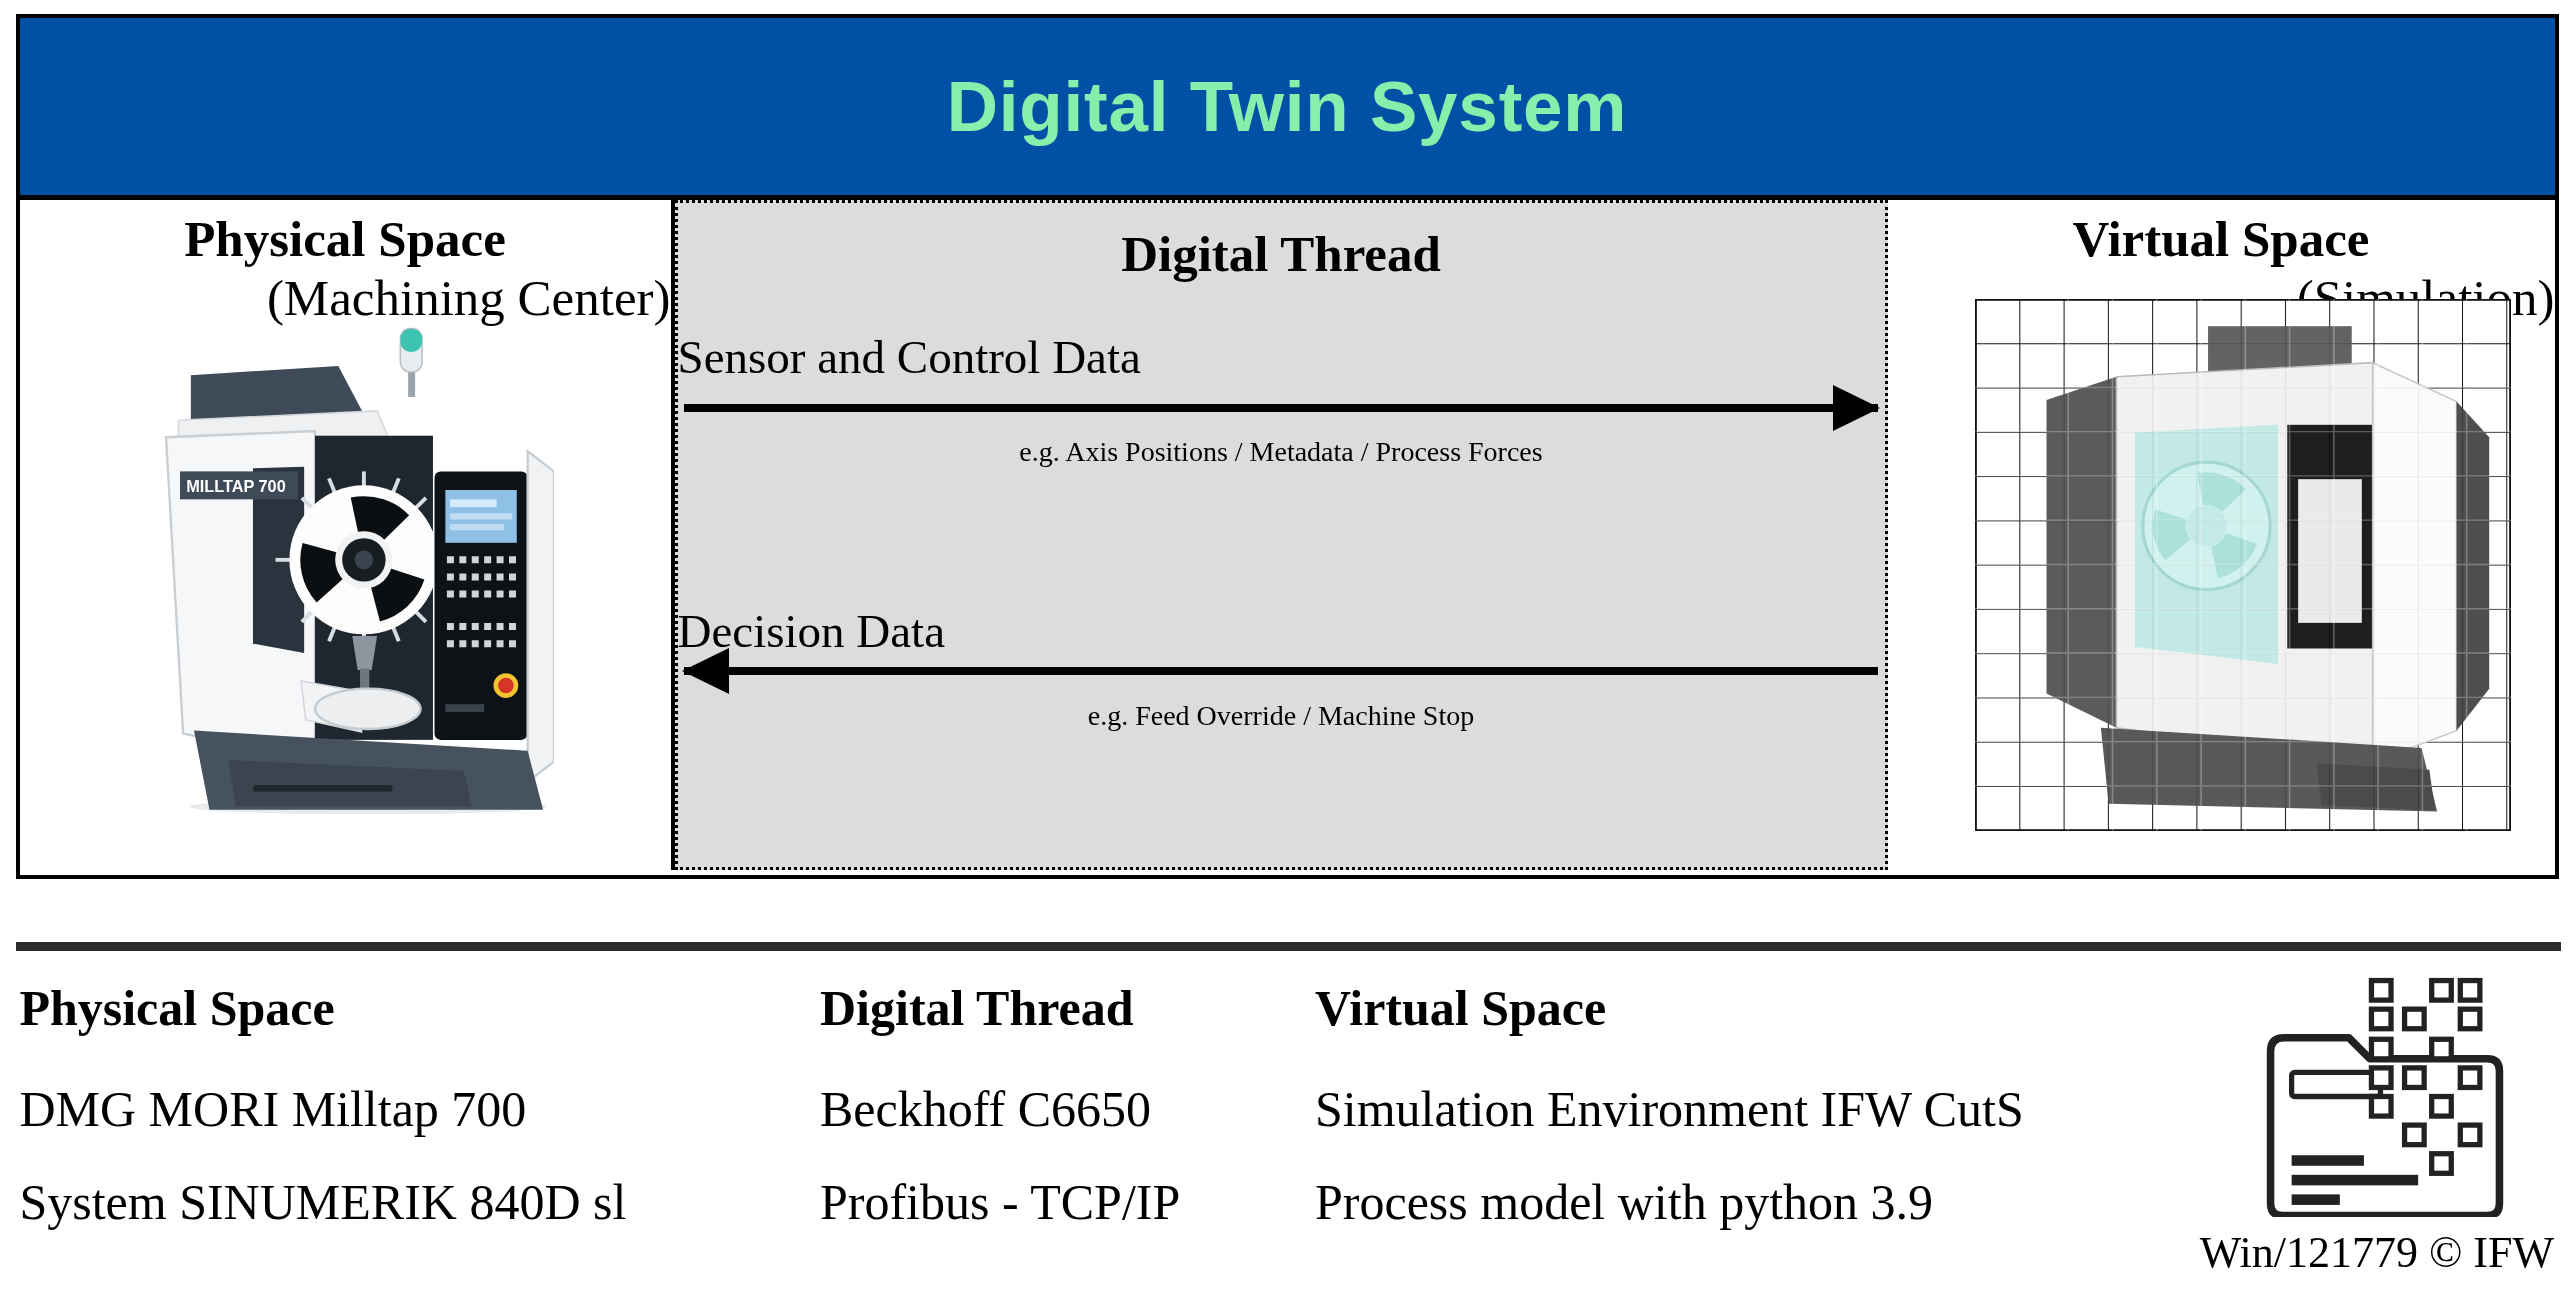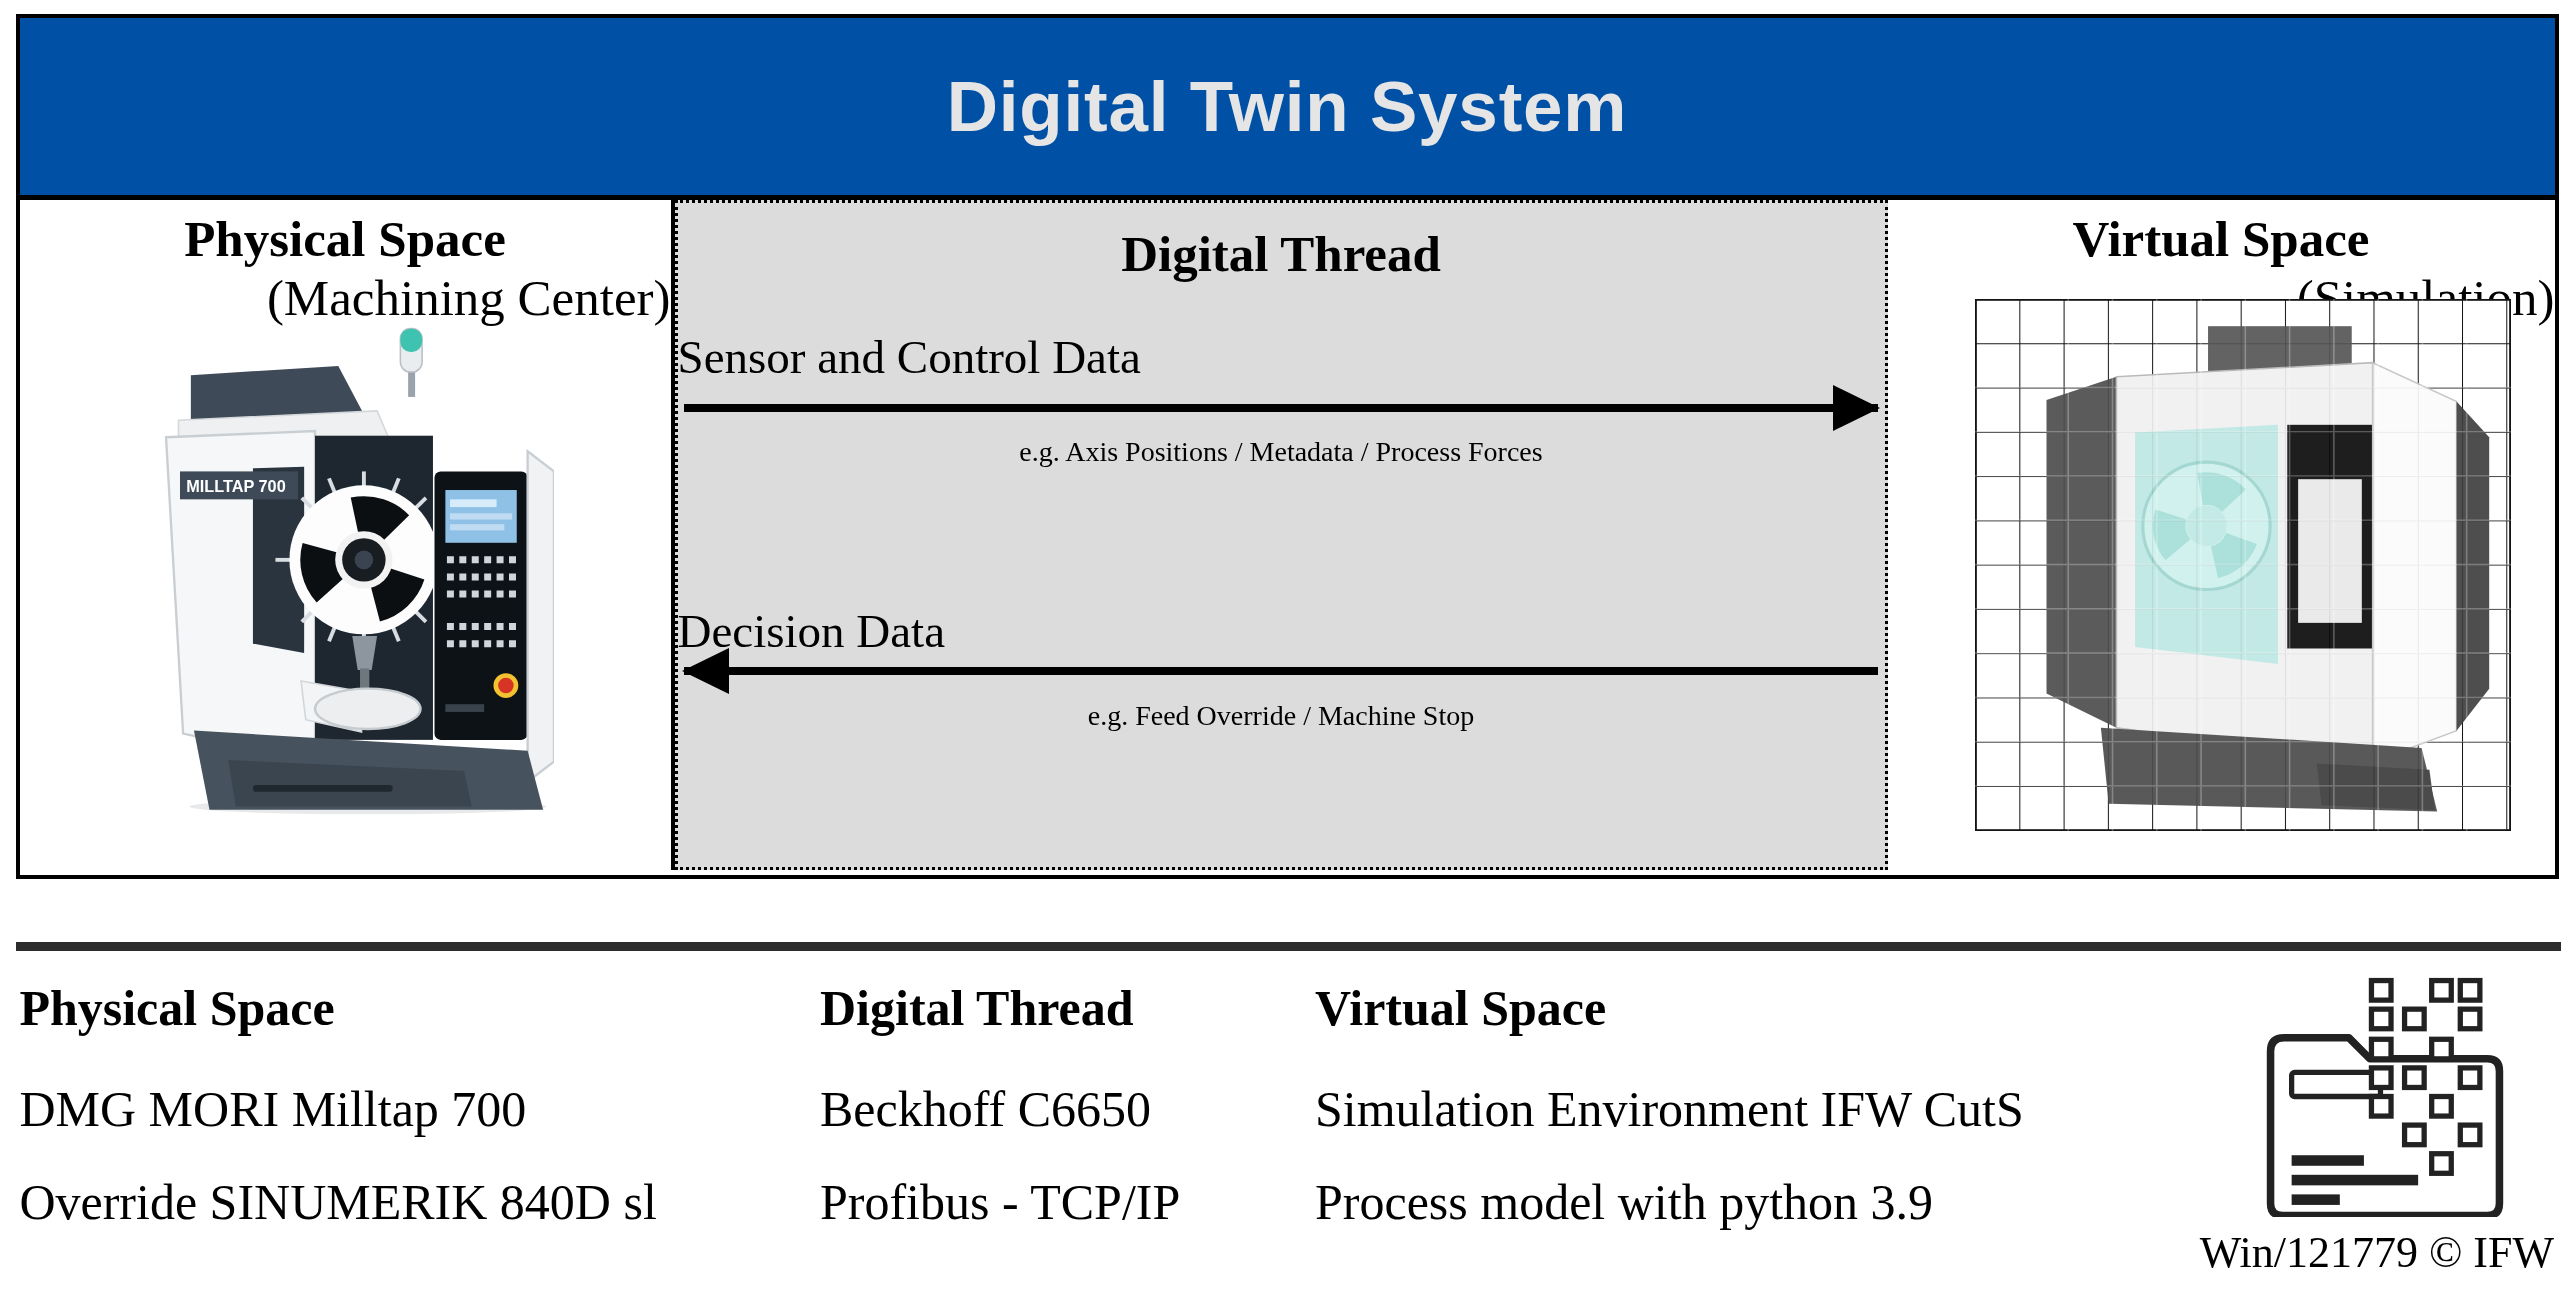--- a/index.html
+++ b/index.html
@@ -17,21 +17,21 @@
   .main-box{
     position:absolute;left:15.5px;top:14px;width:2543px;height:865px;
     border:4.7px solid #000;background:#fff;
   }
   .header-bar{
     height:182px;background:var(--header-bg);border-bottom:5.4px solid #000;
     display:flex;align-items:center;justify-content:center;
   }
   .header-title{
     font-family:"Liberation Sans","DejaVu Sans",sans-serif;
-    font-weight:bold;font-size:71px;color:#e5e5e5;letter-spacing:0.8px;
+    font-weight:bold;font-size:71px;color:#86efac;letter-spacing:0.8px;
   }
   .body-row{display:flex;height:482px;height:calc(100% - 187px);}
 
   .col{position:relative;height:100%;}
   .col-physical{width:655px;border-right:4.7px solid #000;background:#fff;}
   .col-thread{width:1213px;background:var(--thread-bg);border:3.1px dotted #000;}
   .col-virtual{flex:1;background:#fff;}
 
   .sec-title{
     position:relative;width:100%;text-align:center;
@@ -224,21 +224,21 @@
       </svg>
     </div>
   </div>
 </div>
 
 <div class="separator"></div>
 
 <div class="legend-col legend-col-1">
   <div class="hdr">Physical Space</div>
   <div class="row">DMG MORI Milltap 700</div>
-  <div class="row">Override SINUMERIK 840D sl</div>
+  <div class="row">System SINUMERIK 840D sl</div>
 </div>
 <div class="legend-col legend-col-2">
   <div class="hdr">Digital Thread</div>
   <div class="row">Beckhoff C6650</div>
   <div class="row">Profibus - TCP/IP</div>
 </div>
 <div class="legend-col legend-col-3">
   <div class="hdr">Virtual Space</div>
   <div class="row">Simulation Environment IFW CutS</div>
   <div class="row">Process model with python 3.9</div>

